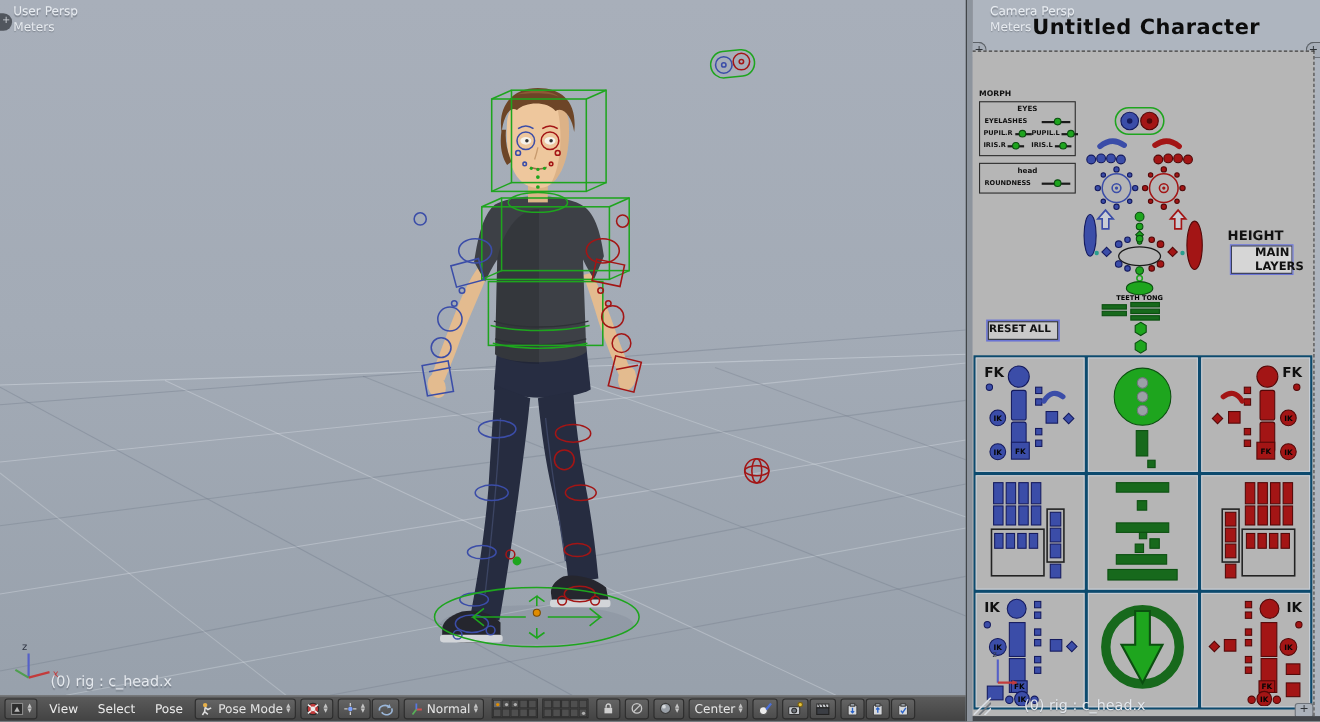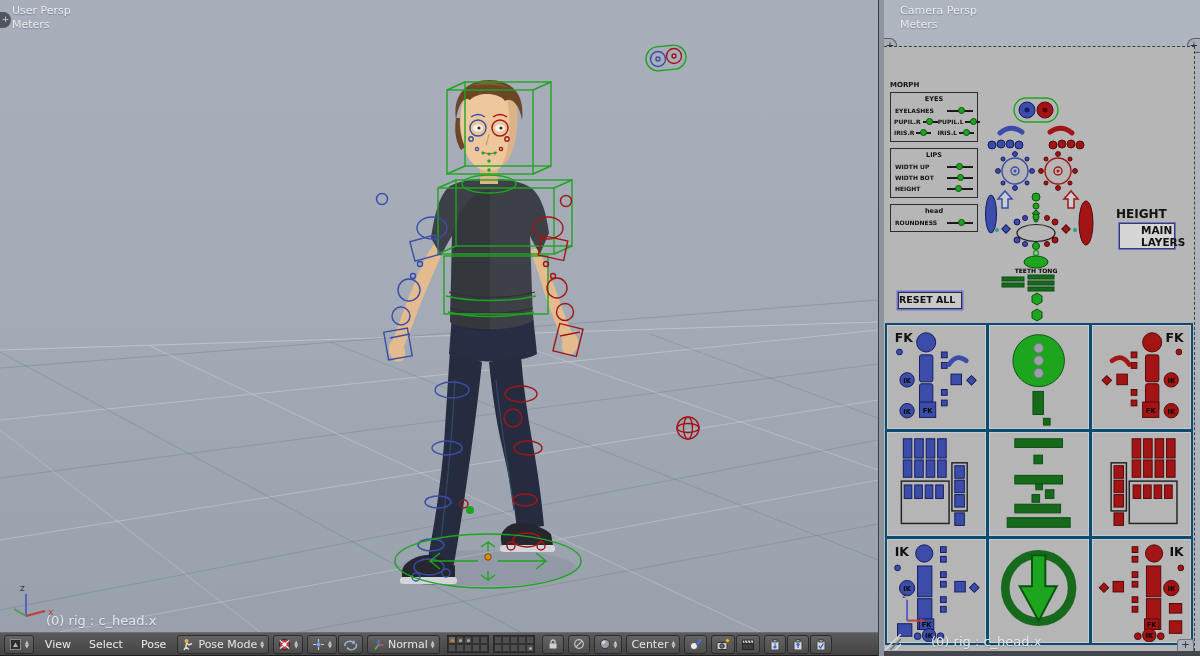--- a/index.html
+++ b/index.html
@@ -432,20 +432,21 @@
         </div>
       </div>
     </div>
   </div>
 
   <div class="splitter"></div>
 
   <div class="vp-right">
     <div class="vp-label" style="left:16px;top:4px">Camera Persp</div>
     <div class="vp-label" style="left:16px;top:18px">Meters</div>
+    <div class="cam-title">Untitled Character</div>
     <div class="side-tab l">+</div>
     <div class="side-tab r">+</div>
 
     <div class="picker">
 
       <div class="morph">
         <div class="morph-title">MORPH</div>
         <div class="mbox">
           <div class="mbox-title">EYES</div>
           <div class="mrow">
@@ -473,41 +474,20 @@
                 <span class="lbl">IRIS.R</span>
               <span class="slider mini" style="--p:50%">
                   <i class="knob"></i>
                 </span>
               </span>
             <span class="mpair">
                 <span class="lbl">IRIS.L</span>
               <span class="slider mini" style="--p:50%">
                   <i class="knob"></i>
                 </span>
-              </span>
-          </div>
-        </div>
-        <div class="mbox">
-          <div class="mbox-title">LIPS</div>
-          <div class="mrow">
-            <span class="lbl">WIDTH UP</span>
-            <span class="slider" style="--p:48%">
-                <i class="knob"></i>
-              </span>
-          </div>
-          <div class="mrow">
-            <span class="lbl">WIDTH BOT</span>
-            <span class="slider" style="--p:50%">
-                <i class="knob"></i>
-              </span>
-          </div>
-          <div class="mrow">
-            <span class="lbl">HEIGHT</span>
-            <span class="slider" style="--p:45%">
-                <i class="knob"></i>
               </span>
           </div>
         </div>
         <div class="mbox" style="margin-bottom:0">
           <div class="mbox-title">head</div>
           <div class="mrow">
             <span class="lbl">ROUNDNESS</span>
             <span class="slider" style="--p:55%">
                 <i class="knob"></i>
               </span>

